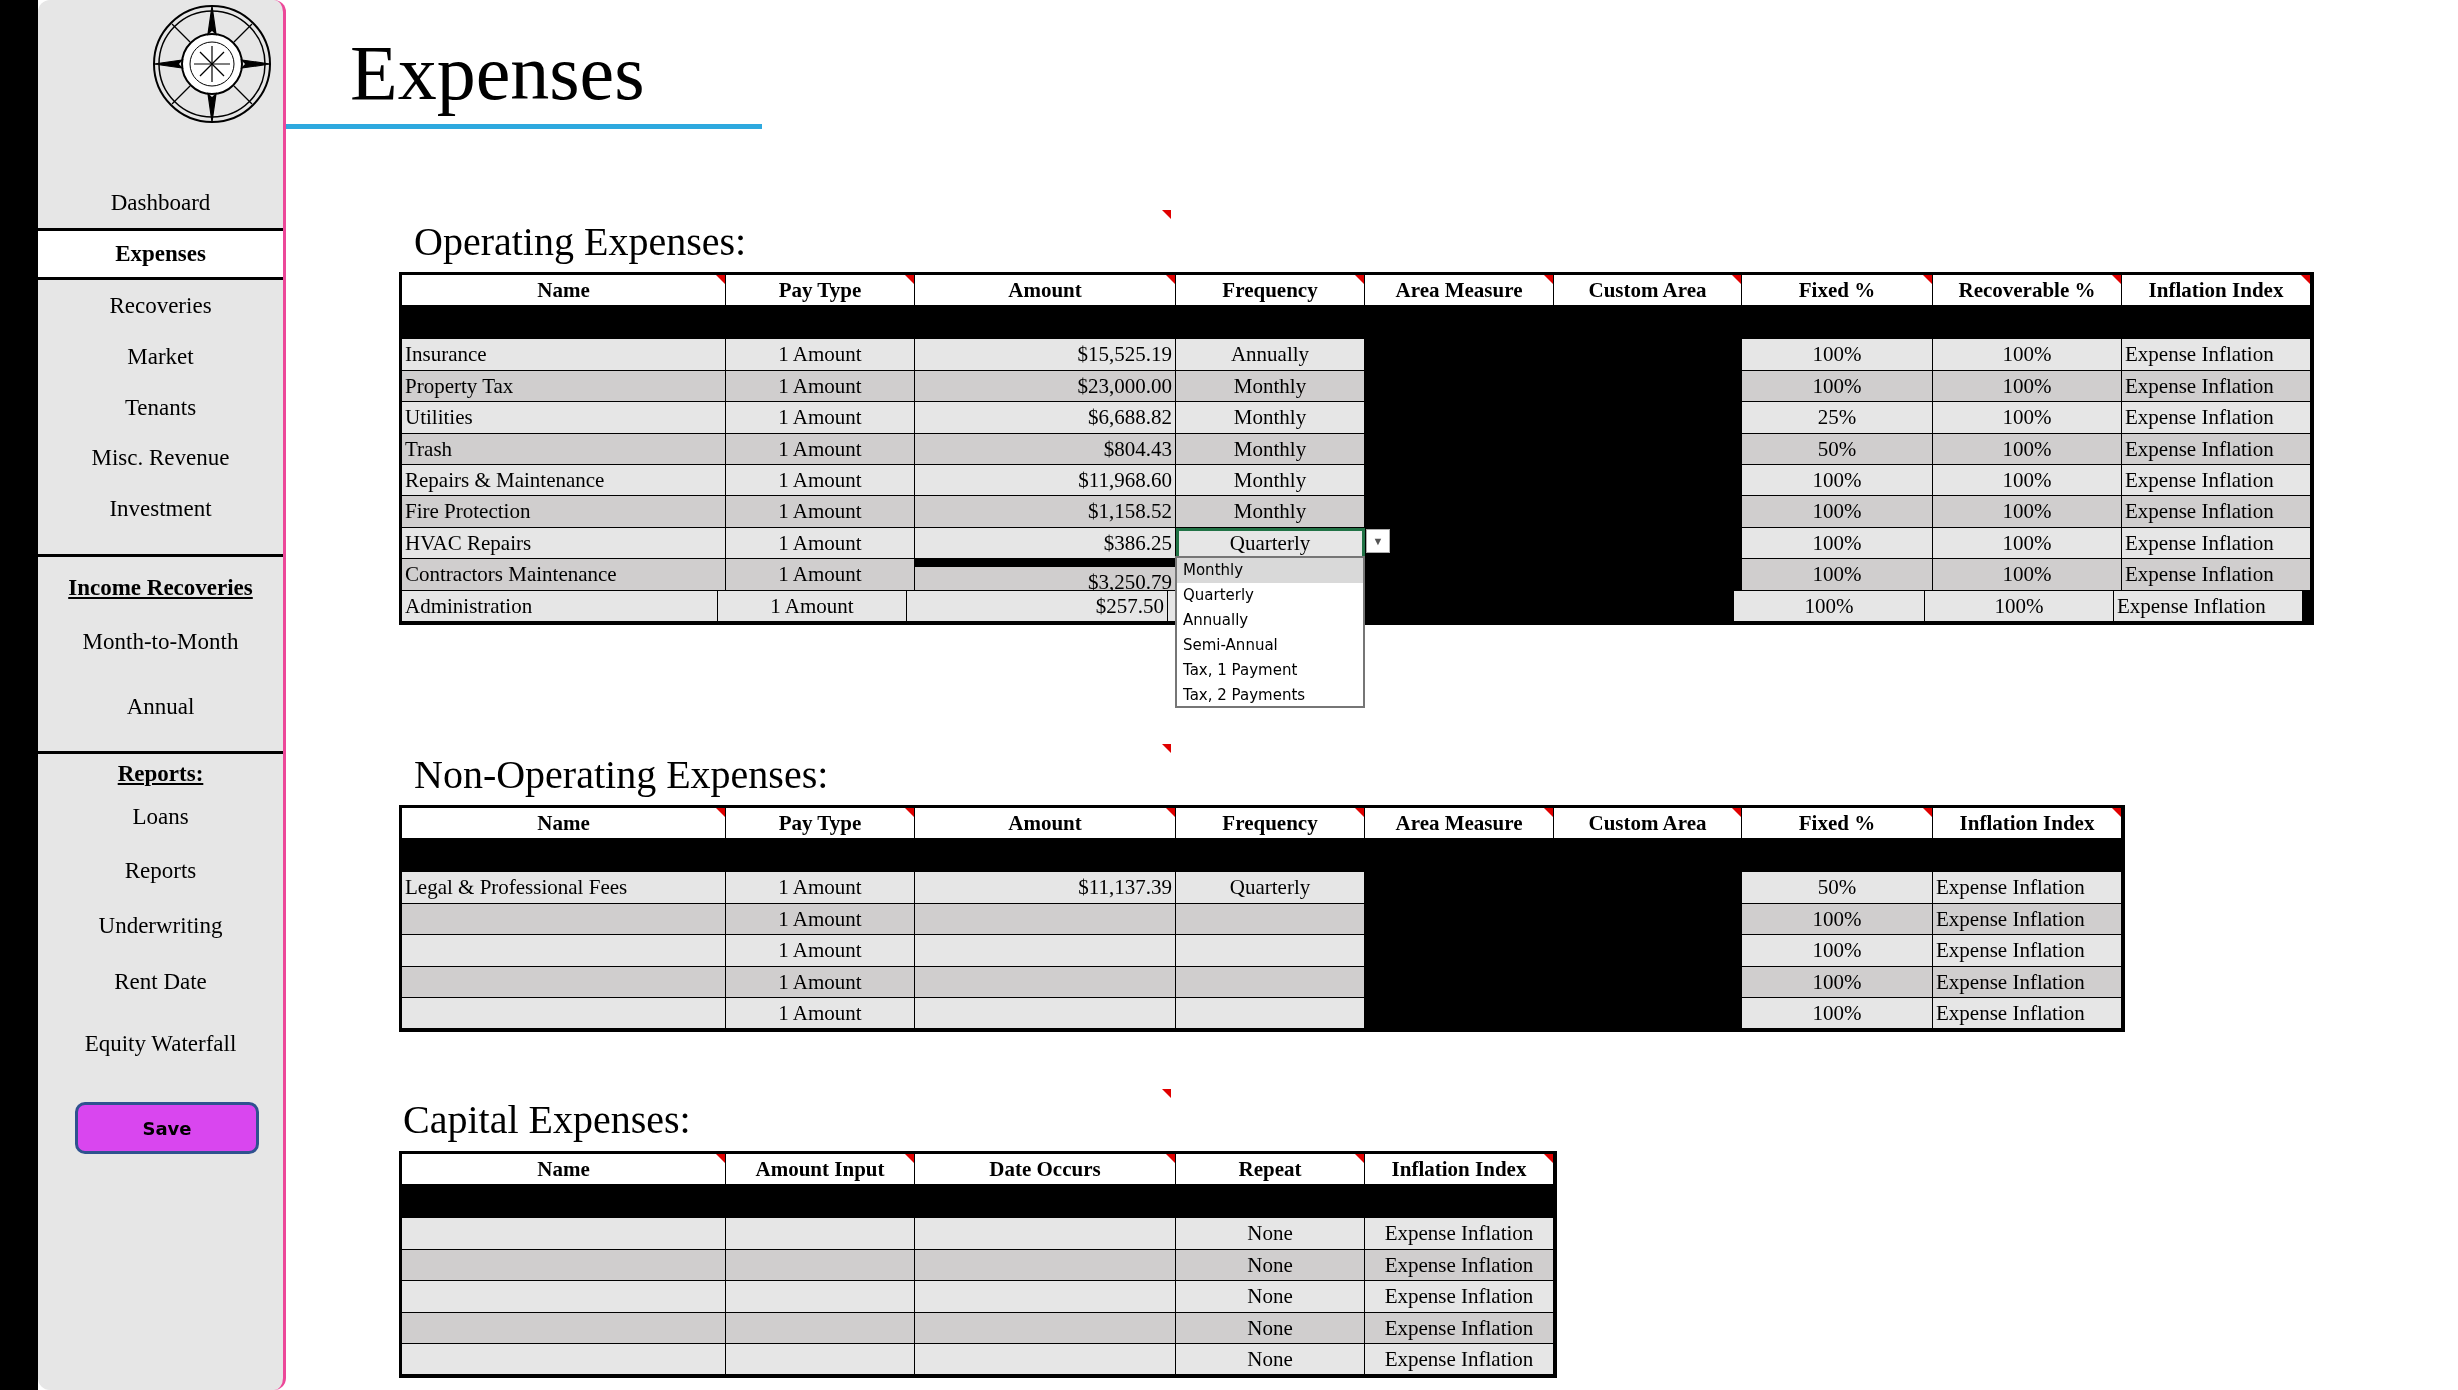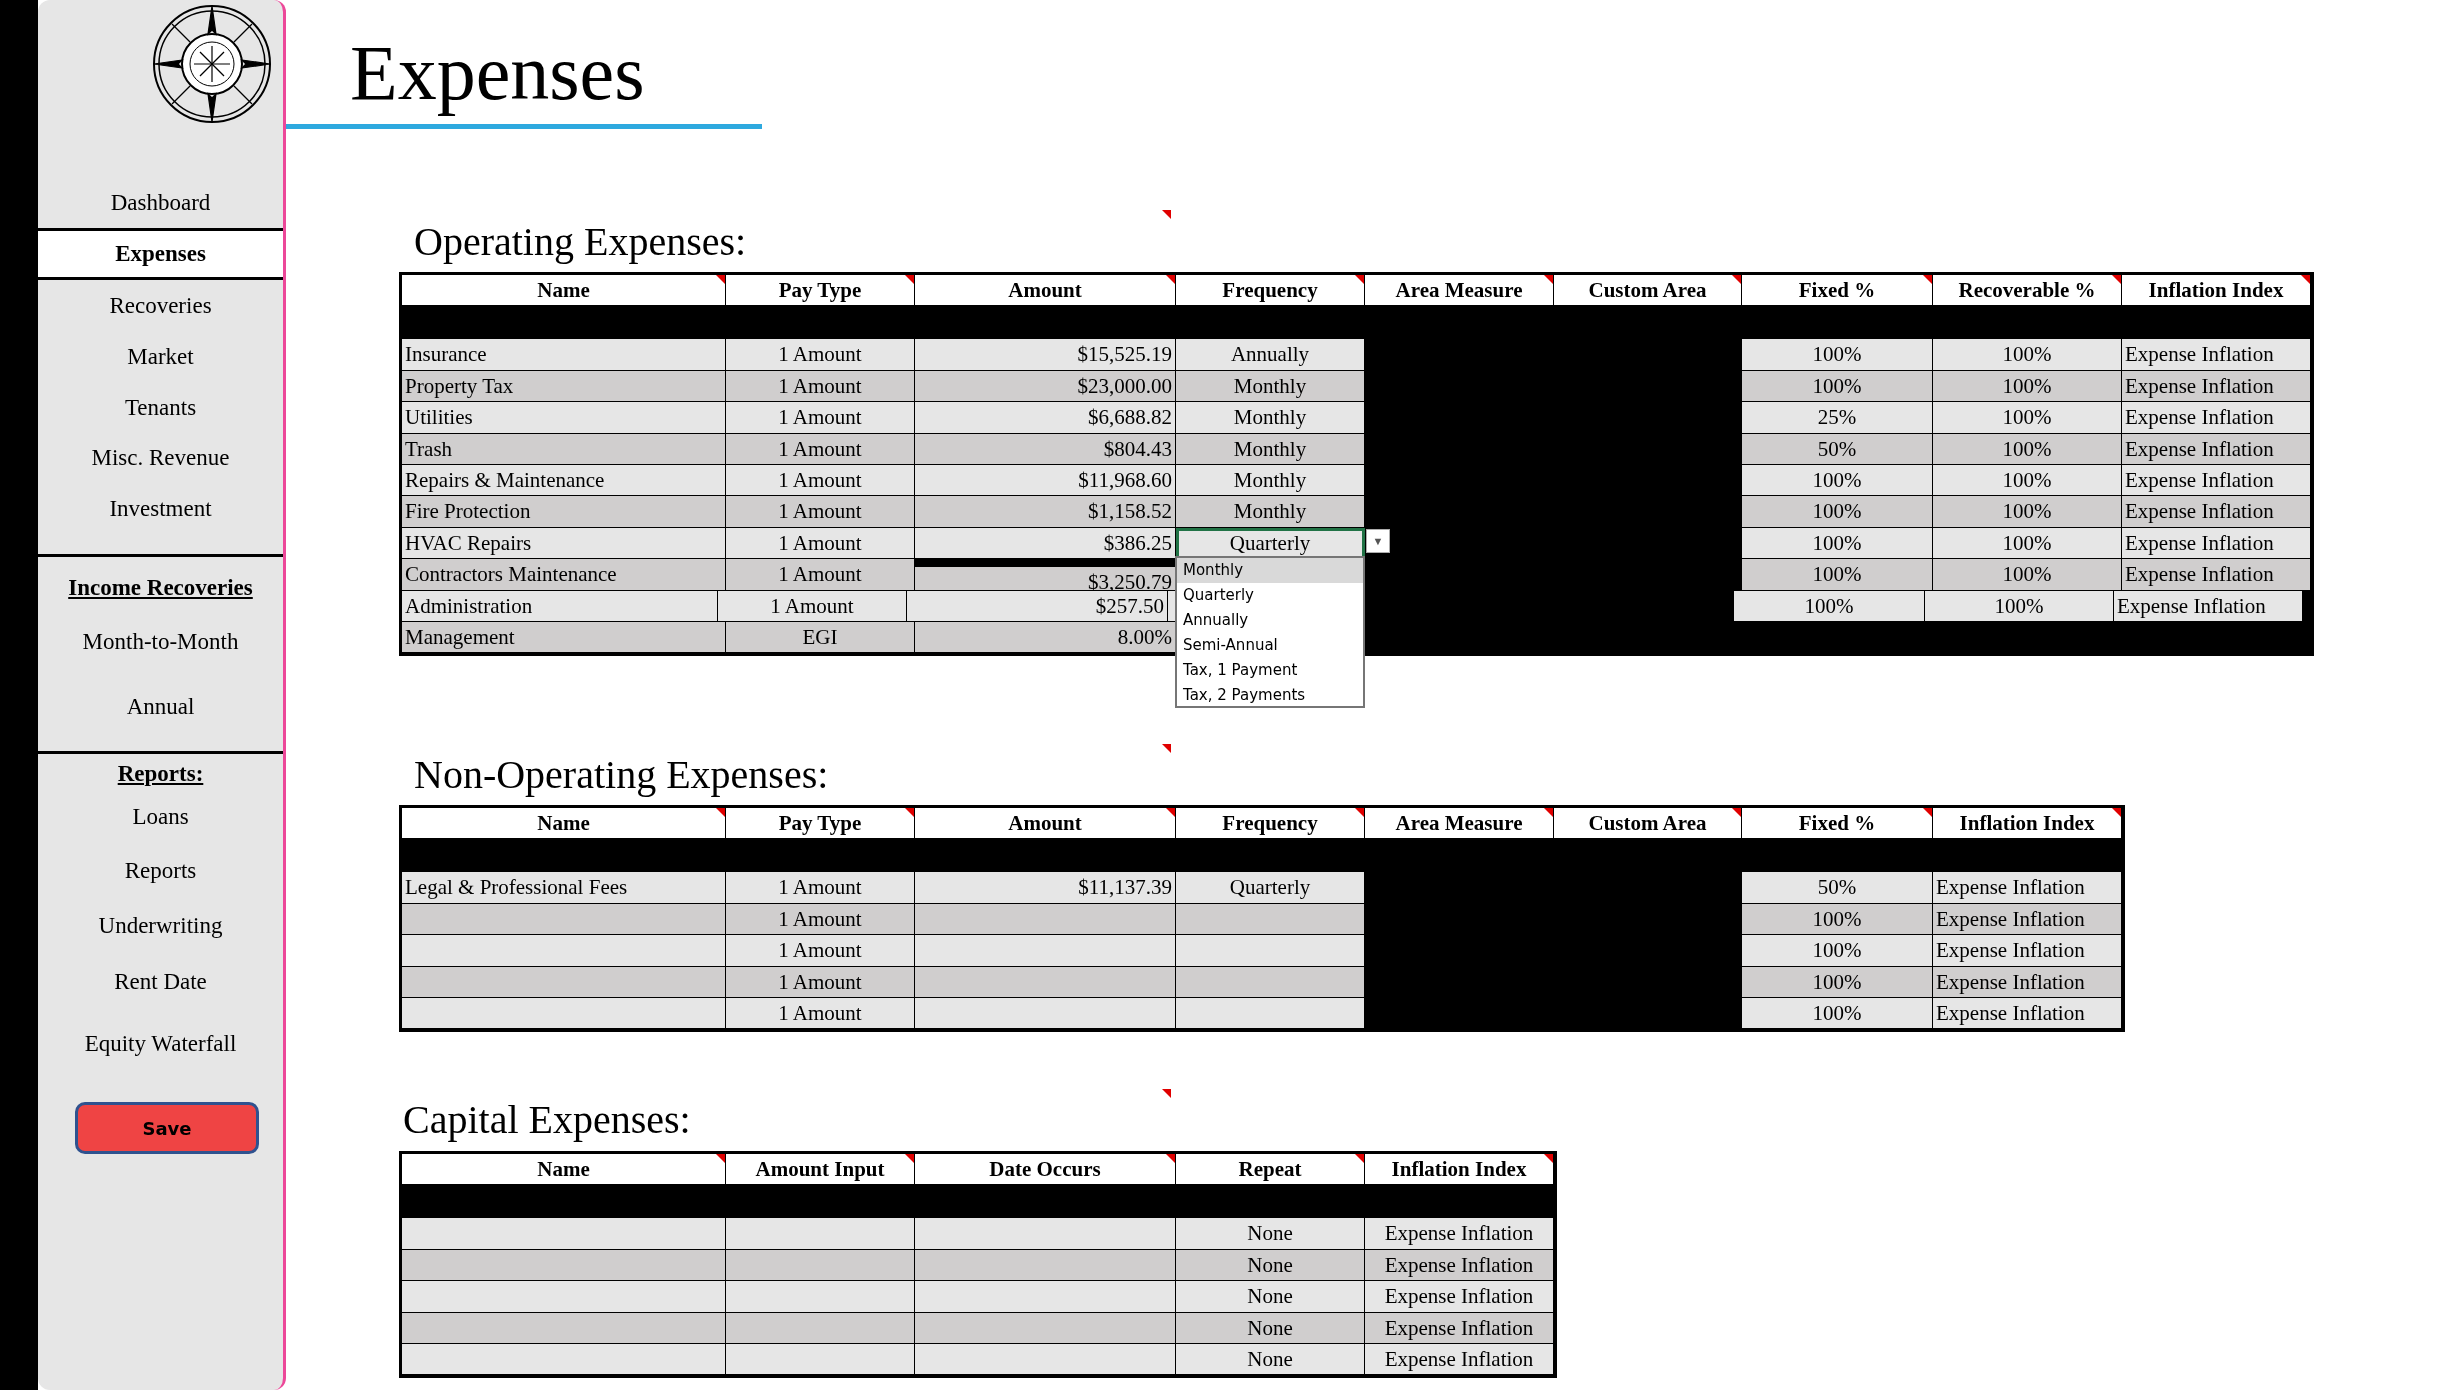--- a/index.html
+++ b/index.html
@@ -4,21 +4,21 @@
 <style>
   html, body { margin:0; padding:0; }
   body { width:2458px; height:1390px; position:relative; overflow:hidden; background:#ffffff; font-family:"Liberation Serif", serif; color:#000; }
   .black-strip { position:absolute; left:0; top:0; width:38px; height:1390px; background:#000; }
   .sidebar { position:absolute; left:38px; top:0; width:245px; height:1390px; background:#e6e6e6; border-right:3px solid #ec4899;border-radius:12px; }
   .logo { position:absolute; left:112px; top:2px; width:124px; height:124px; }
   .nav-item { position:absolute; left:0; width:245px; text-align:center; font-size:23px; line-height:32px; cursor:pointer; }
   .nav-item.selected { background:#fff; border-top:3px solid #000; border-bottom:3px solid #000; font-weight:bold; }
   .nav-heading { position:absolute; left:0; width:245px; text-align:center; font-size:23px; font-weight:bold; text-decoration:underline; line-height:32px; }
   .nav-divider { position:absolute; left:0; width:245px; height:0; border-top:3px solid #000; }
-  .save-btn { position:absolute; left:75px; top:1102px; width:184px; height:52px; background:#ef4444; border:3px solid #2f528f; border-radius:10px; font-family:"DejaVu Sans", sans-serif; font-weight:bold; font-size:18px; display:flex; align-items:center; justify-content:center; cursor:pointer; box-sizing:border-box; }
+  .save-btn { position:absolute; left:75px; top:1102px; width:184px; height:52px; background:#d946ef; border:3px solid #2f528f; border-radius:10px; font-family:"DejaVu Sans", sans-serif; font-weight:bold; font-size:18px; display:flex; align-items:center; justify-content:center; cursor:pointer; box-sizing:border-box; }
 
   .page-title { position:absolute; left:350px; top:28px; font-size:78px; line-height:90px; }
   .title-underline { position:absolute; left:286px; top:124px; width:476px; height:5px; background:#2ea9df; }
 
   .section-title { position:absolute; font-size:40px; line-height:48px; }
   .tbl { position:absolute; border:3px solid #000; background:#000; box-sizing:content-box; }
   .tbl .row { display:flex; height:31.4px; }
   .tbl .cell { box-sizing:border-box; border-right:1.5px solid #000; border-bottom:1.5px solid #000; font-size:21px; line-height:30px; white-space:nowrap; overflow:hidden; padding:0 3px; position:relative; }
   .tbl .hdr .cell { background:#fff; font-weight:bold; text-align:center; }
   .tbl .hdr .cell .flag { position:absolute; right:0; top:0; width:0; height:0; border-left:9px solid transparent; border-top:9px solid #e00000; }
@@ -204,31 +204,20 @@
       <div class="cell l" style="width: 316px;">Administration</div>
       <div class="cell c" style="width: 189px;">1 Amount</div>
       <div class="cell r" style="width: 261px;">$257.50</div>
       <div class="cell c" style="width: 189px;"></div>
       <div class="cell c blk" style="width: 189px;"></div>
       <div class="cell c blk" style="width: 188px;"></div>
       <div class="cell c" style="width: 191px;">100%</div>
       <div class="cell c" style="width: 189px;">100%</div>
       <div class="cell l" style="width: 189px;">Expense Inflation</div>
     </div>
-    <div class="row dark">
-      <div class="cell l" style="width: 324px;">Management</div>
-      <div class="cell c" style="width: 189px;">EGI</div>
-      <div class="cell r" style="width: 261px;">8.00%</div>
-      <div class="cell c" style="width: 189px;"></div>
-      <div class="cell c blk" style="width: 189px;"></div>
-      <div class="cell c blk" style="width: 188px;"></div>
-      <div class="cell c blk" style="width: 191px;"></div>
-      <div class="cell c blk" style="width: 189px;"></div>
-      <div class="cell l blk" style="width: 189px;"></div>
-    </div>
   </div>
 
 <div class="section-title" style="left:414px;top:751px">Non-Operating Expenses:</div>
 <div class="tbl" id="nonop-table" style="left:399px;top:805px;width:1720px">
     <div class="row hdr">
       <div class="cell" style="width: 324px;">Name<span class="flag"></span></div>
       <div class="cell" style="width: 189px;">Pay Type<span class="flag"></span></div>
       <div class="cell" style="width: 261px;">Amount<span class="flag"></span></div>
       <div class="cell" style="width: 189px;">Frequency<span class="flag"></span></div>
       <div class="cell" style="width: 189px;">Area Measure<span class="flag"></span></div>

